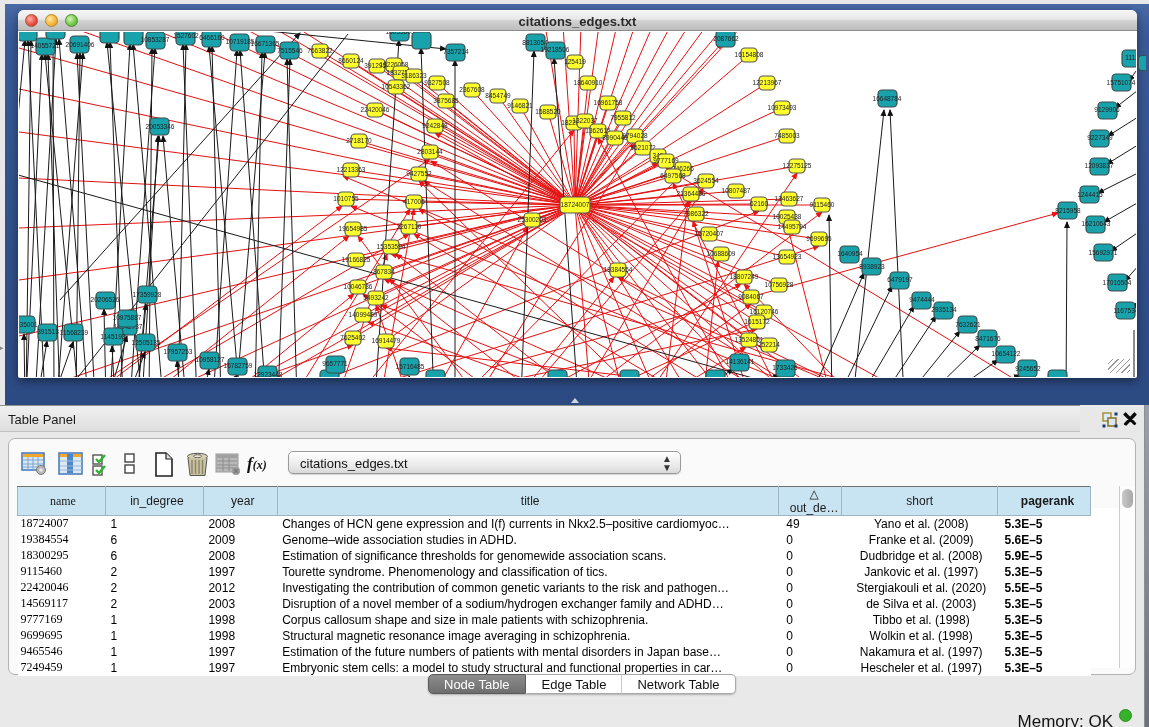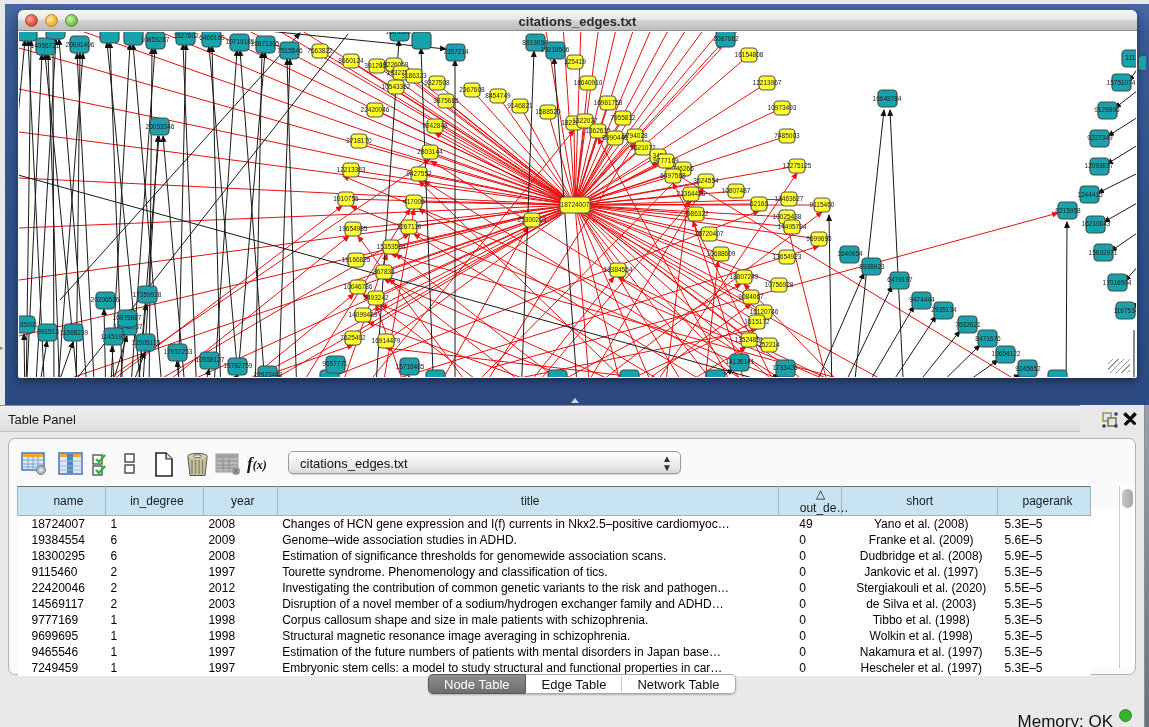--- a/index.html
+++ b/index.html
@@ -35,27 +35,27 @@
 #container { left:8px; top:5px; width:1128px; height:237px; background:#fafafa; border:1px solid #b2b2b2; border-radius:7px; }
 
 .ic { position:absolute; top:13px; }
 #dd { left:279px; top:12px; width:393px; height:23px; border-radius:5px; border:1px solid #9a9a9a; background:linear-gradient(180deg,#ffffff,#e8e8e8 70%,#d8d8d8); box-shadow:0 1px 1px rgba(0,0,0,0.15); }
 #dd span { position:absolute; left:11px; top:4px; font-size:13px; color:#111; }
 #dd .ud { position:absolute; right:8px; top:2px; font-size:10px; color:#333; line-height:9px; text-align:center; }
 
 #tbl { position:absolute; left:8px; top:47px; width:1074px; border-collapse:collapse; table-layout:fixed; font-size:12px; color:#000; }
 #tbl th { background:#c8e4f2; border:1px solid #9fb6c2; border-top:1px solid #707070; font-weight:normal; font-size:12px; height:21px; padding:0; color:#1a1a1a; }
 #tbl td { height:16px; padding:0 0 0 3px; white-space:nowrap; overflow:hidden; background:#fff; }
-#tbl .c0 { width:87px; padding-left:14px; }
+#tbl .c0 { width:87px; padding-left:3px;font-family:Liberation Serif, serif; }
 #tbl .c1 { width:97px; padding-left:5px; }
 #tbl .c2 { width:73px; padding-left:5px; }
 #tbl .c3 { width:496px; padding-left:5px; }
-#tbl .c4 { width:63px; padding-left:21px; }
+#tbl .c4 { width:63px; padding-left:8px; }
 #tbl .c5 { width:154px; text-align:center; }
-#tbl .c6 { width:92px; padding-left:7px; }
+#tbl .c6 { width:92px; padding-left:7px;font-weight:bold; }
 #sbar { left:1110px; top:47px; width:16px; height:182px; background:#fdfdfd; border-left:1px solid #ccc; }
 #wstrip { left:1082px; top:69px; width:28px; height:160px; background:#fff; }
 #sbar div { position:absolute; left:2px; top:3px; width:11px; height:19px; border-radius:6px; background:linear-gradient(90deg,#c8c8c8,#a8a8a8); }
 
 #tabs { left:428px; top:241px; height:20px; font-size:13px; box-shadow:0 1px 2px rgba(0,0,0,0.25); border-radius:5px; }
 .tab { position:relative; float:left; height:20px; line-height:19px; padding:0 15px; background:#fff; color:#111; border-top:1px solid #a8a8a8; border-bottom:1px solid #a8a8a8; }
 #tab1 { border-radius:5px 0 0 5px; background:linear-gradient(180deg,#8d8d8d,#6e6e6e); color:#fff; border:1px solid #5a5a5a; }
 #tab2 { border-left:1px solid #fff; }
 #tab3 { border-radius:0 5px 5px 0; border-right:1px solid #a8a8a8; border-left:1px solid #c8c8c8; }
 #memory { left:1008px; top:279px; width:105px; text-align:right; font-size:17px; color:#111; }

